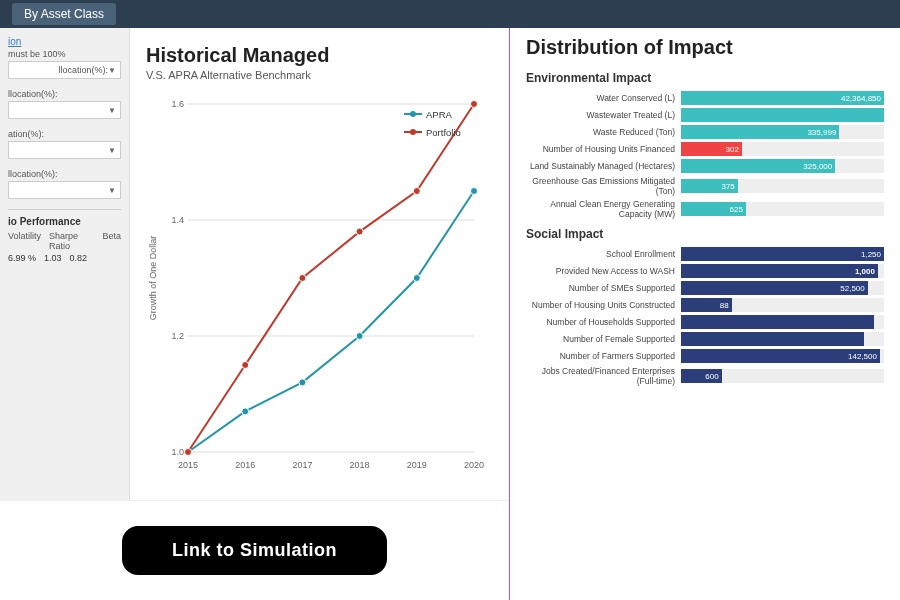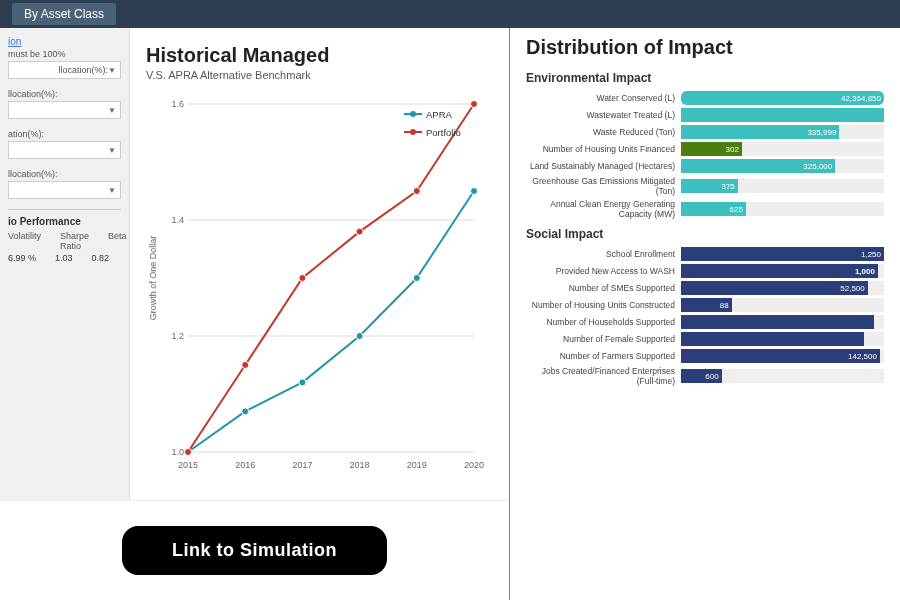--- a/index.html
+++ b/index.html
@@ -98,21 +98,21 @@
       padding-top: 6px;
     }
     .perf-title {
       font-weight: bold;
       font-size: 10px;
       color: #333;
       margin-bottom: 4px;
     }
     .perf-row {
       display: flex;
-      gap: 19px;
+      gap: 8px;
       font-size: 9px;
       color: #555;
       margin-bottom: 2px;
     }
     .perf-value {
       font-size: 9px;
       color: #333;
     }
 
     
@@ -318,21 +318,21 @@
   </div>
 
   <div class="right-panel">
     <div class="right-title">Distribution of Impact</div>
 
     <div class="section-title">Environmental Impact</div>
     <div id="envBars">
         <div class="bar-row">
           <div class="bar-label">Water Conserved (L)</div>
           <div class="bar-track">
-            <div class="bar-fill" style="width: 100%; background: rgb(61, 191, 191); border-radius: 6px;">
+            <div class="bar-fill" style="width: 100%; background: rgb(61, 191, 191);">
               <span class="bar-value">42,364,850</span>
             </div>
           </div>
         </div>
         <div class="bar-row">
           <div class="bar-label">Wastewater Treated (L)</div>
           <div class="bar-track">
             <div class="bar-fill" style="width: 100%; background: rgb(61, 191, 191);"></div>
           </div>
         </div>
@@ -340,21 +340,21 @@
           <div class="bar-label">Waste Reduced (Ton)</div>
           <div class="bar-track">
             <div class="bar-fill" style="width: 78%; background: rgb(61, 191, 191);">
               <span class="bar-value">335,999</span>
             </div>
           </div>
         </div>
         <div class="bar-row">
           <div class="bar-label">Number of Housing Units Financed</div>
           <div class="bar-track">
-            <div class="bar-fill" style="width: 30%; background: #4d7c0f;">
+            <div class="bar-fill" style="width: 30%; background: #ef4444;">
               <span class="bar-value">302</span>
             </div>
           </div>
         </div>
         <div class="bar-row">
           <div class="bar-label">Land Sustainably Managed (Hectares)</div>
           <div class="bar-track">
             <div class="bar-fill" style="width: 76%; background: rgb(61, 191, 191);">
               <span class="bar-value">325,000</span>
             </div>

